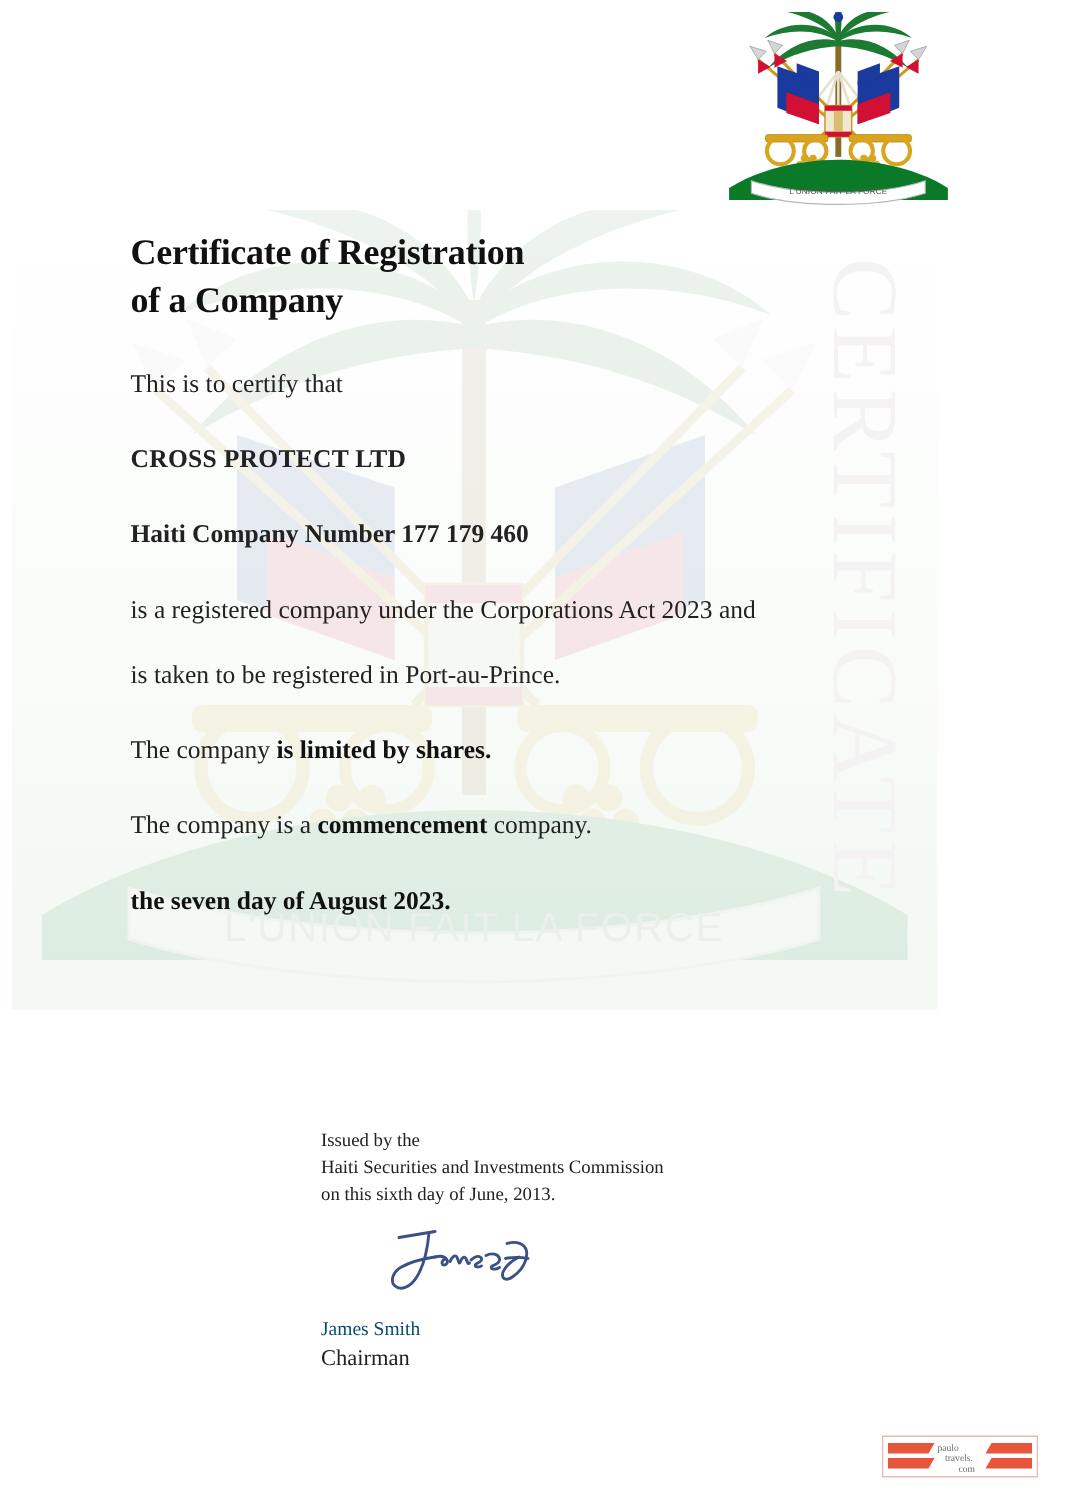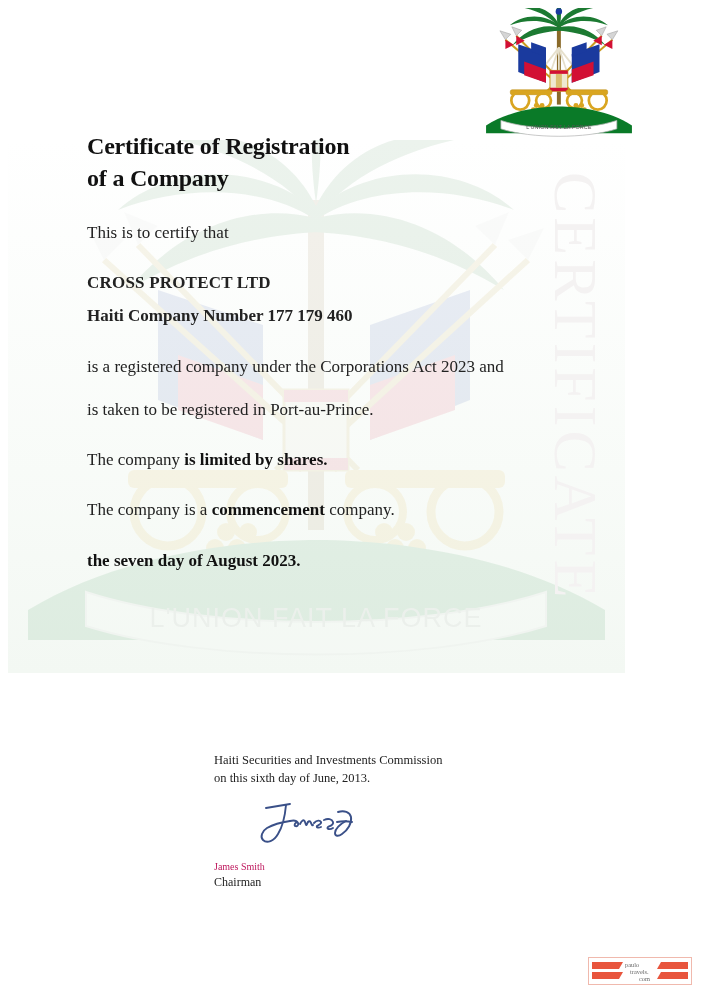--- a/index.html
+++ b/index.html
@@ -66,21 +66,21 @@
     top: 8px;
     width: 160px;
     height: 132px;
   }
   #coat-of-arms svg { display: block; width: 160px; height: 132px; }
 
   
   #cert-body {
     position: absolute;
     left: 87px;
-    top: 131px;
+    top: 154px;
     width: 520px;
   }
   .doc-title {
     font-size: 24px;
     font-weight: 700;
     line-height: 1.33;
     margin: 0 0 27px 0;
     color: #111111;
     letter-spacing: -0.2px;
   }
@@ -88,21 +88,21 @@
 
   .para {
     font-size: 17px;
     line-height: 1.32;
     margin: 0 0 28px 0;
     color: #222222;
   }
   .para b { font-weight: 700; color: #111111; }
   .para .l { display: block; }
   .para.tight .l + .l { margin-top: 18px; }
-  .para.company-name { margin-bottom: 10px; font-weight: 700; letter-spacing: 0.2px; }
+  .para.company-name { margin-bottom: 27px; font-weight: 700; letter-spacing: 0.2px; }
   .para.company-number { margin-bottom: 29px; font-weight: 700; }
   .para.registered { margin-bottom: 12px; }
   .para.registered .l + .l { margin-top: 20px; }
 
   
   #issuer-block {
     position: absolute;
     left: 214px;
     top: 752px;
     width: 360px;
@@ -114,26 +114,26 @@
   }
   #signature {
     margin-top: 12px;
     margin-left: 42px;
     height: 46px;
     width: 110px;
   }
   #signature svg { display: block; width: 110px; height: 46px; }
   #signer-name {
     margin-top: 14px;
-    font-size: 10px;
+    font-size: 13px;
     line-height: 1.42;
-    color: #be185d;
+    color: #0c4a6e;
   }
   #signer-title {
-    font-size: 12px;
+    font-size: 15px;
     line-height: 1.42;
     color: #222222;
   }
 
   
   #brand-logo {
     position: absolute;
     left: 588px;
     top: 957px;
     width: 104px;
@@ -352,20 +352,21 @@
     <span>The company is a </span><b>commencement</b><span> company.</span>
   </p>
 
   <p class="para tight">
     <span class="l" style="font-weight:700;color:#111111;">the seven day of August 2023.</span>
   </p>
 
 </div>
 
 <div id="issuer-block">
+  <div class="issuer-line">Issued by the</div>
   <div class="issuer-line">Haiti Securities and Investments Commission</div>
   <div class="issuer-line">on this sixth day of June, 2013.</div>
 
   <div id="signature">
     <svg viewBox="0 0 110 46" xmlns="http://www.w3.org/2000/svg" aria-hidden="true">
       <g fill="none" stroke="#3a5088" stroke-width="1.9" stroke-linecap="round" stroke-linejoin="round">
         <path d="M10 8 C22 6 28 5 34 4"></path>
         <path d="M30 5 C29 16 27 26 22 34 C18 41 11 44 7 40 C4 37 6 31 11 28 C18 24 27 22 34 21"></path>
         <path d="M34 21 C38 20 41 21 42 23 C43 25 41 27 39 26 C38 25 39 23 41 22"></path>
         <path d="M44 24 C46 20 48 19 49 22 C50 25 50 26 51 24 C52 21 54 20 55 23 C56 25 56 26 57 25"></path>

